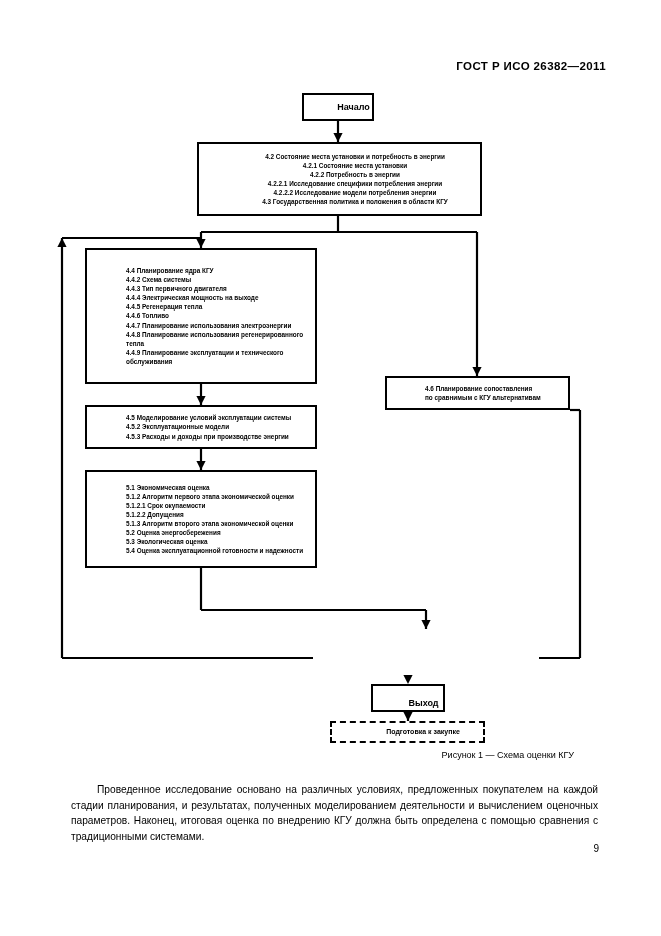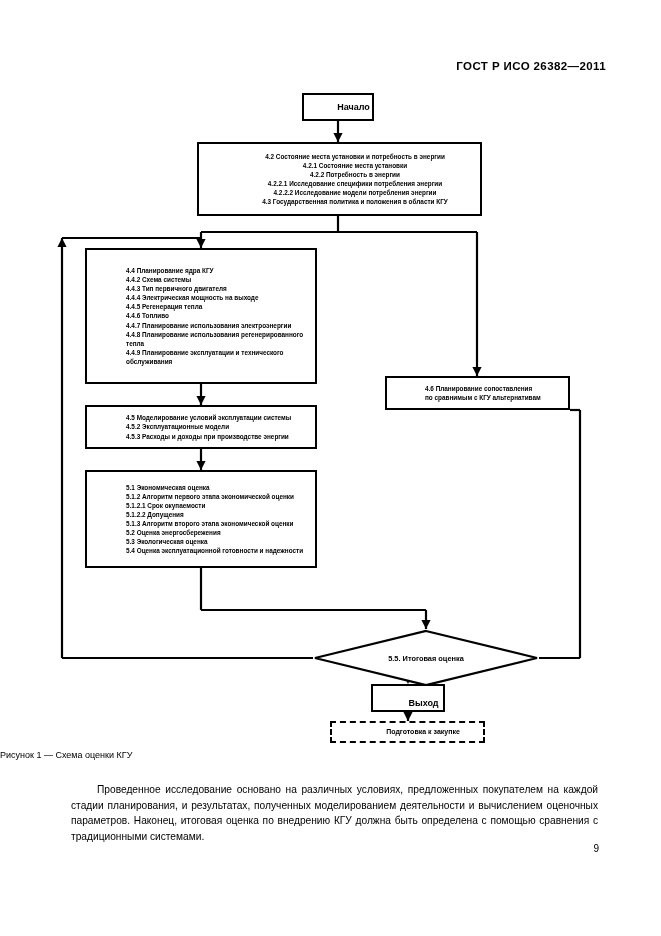--- a/index.html
+++ b/index.html
@@ -62,21 +62,21 @@
   }
   .diamond svg{position:absolute;left:0;top:0;}
   .diamond .dlabel{
     position:absolute;left:0;top:0;width:226px;height:58px;
     display:flex;align-items:center;justify-content:center;
     font-size:7.4px;font-weight:bold;
   }
 
   
   .caption{
-    position:absolute;top:750px;left:0;width:574px;text-align:left;
+    position:absolute;top:750px;left:0;width:574px;text-align:right;
     font-size:9px;
   }
 
   
   .body-text{
     position:absolute;left:71px;top:782px;width:527px;
     font-size:10.2px;line-height:1.52;text-align:justify;
     text-indent:26px;
   }
 
@@ -182,26 +182,20 @@
       <span class="ln">5.2 Оценка энергосбережения</span>
       <span class="ln">5.3 Экологическая оценка</span>
       <span class="ln">5.4 Оценка эксплуатационной готовности и надежности</span>
     </div>
 
     <div class="node" id="n-46">
       <span class="ln">4.6 Планирование сопоставления</span>
       <span class="ln">по сравнимым с КГУ альтернативам</span>
     </div>
 
-    <div class="diamond">
-      <svg width="226" height="58" viewBox="0 0 226 58" xmlns="http://www.w3.org/2000/svg">
-        <polygon points="113,2 224,29 113,56 2,29" fill="#fff" stroke="#000" stroke-width="2.2"></polygon>
-      </svg>
-      <div class="dlabel">5.5. Итоговая оценка</div>
-    </div>
 
     <div class="node center" id="n-exit">
       <span class="ln">Выход</span>
     </div>
 
     <div class="node center" id="n-purchase">
       <span class="ln">Подготовка к закупке</span>
     </div>
 
   </div>

